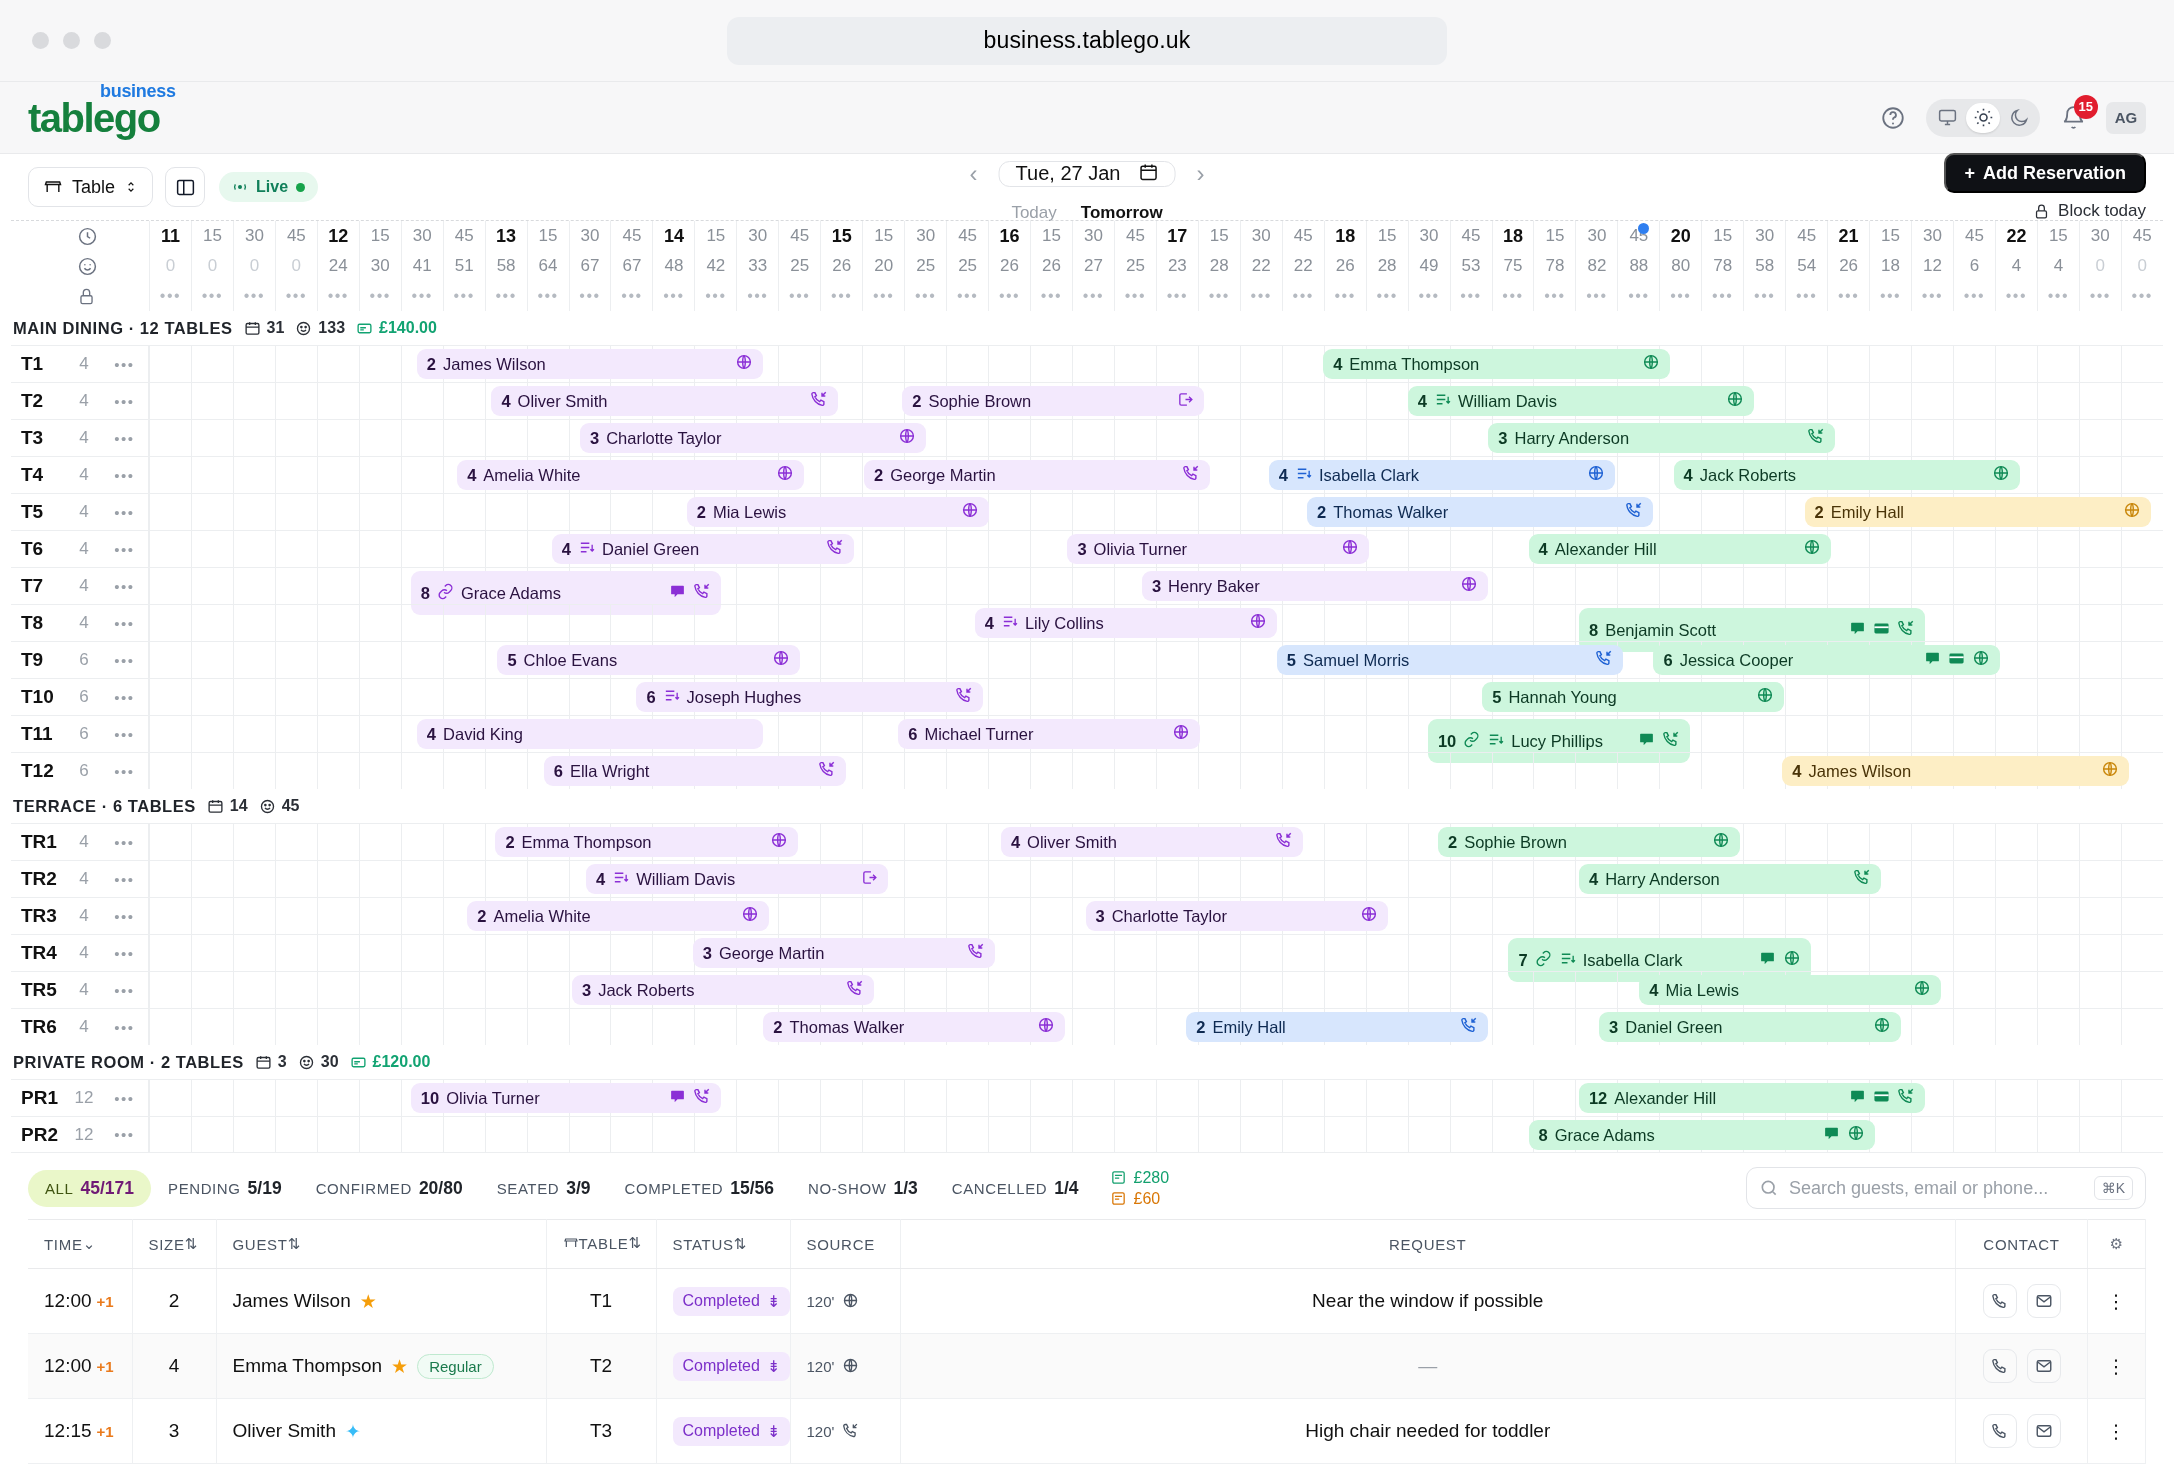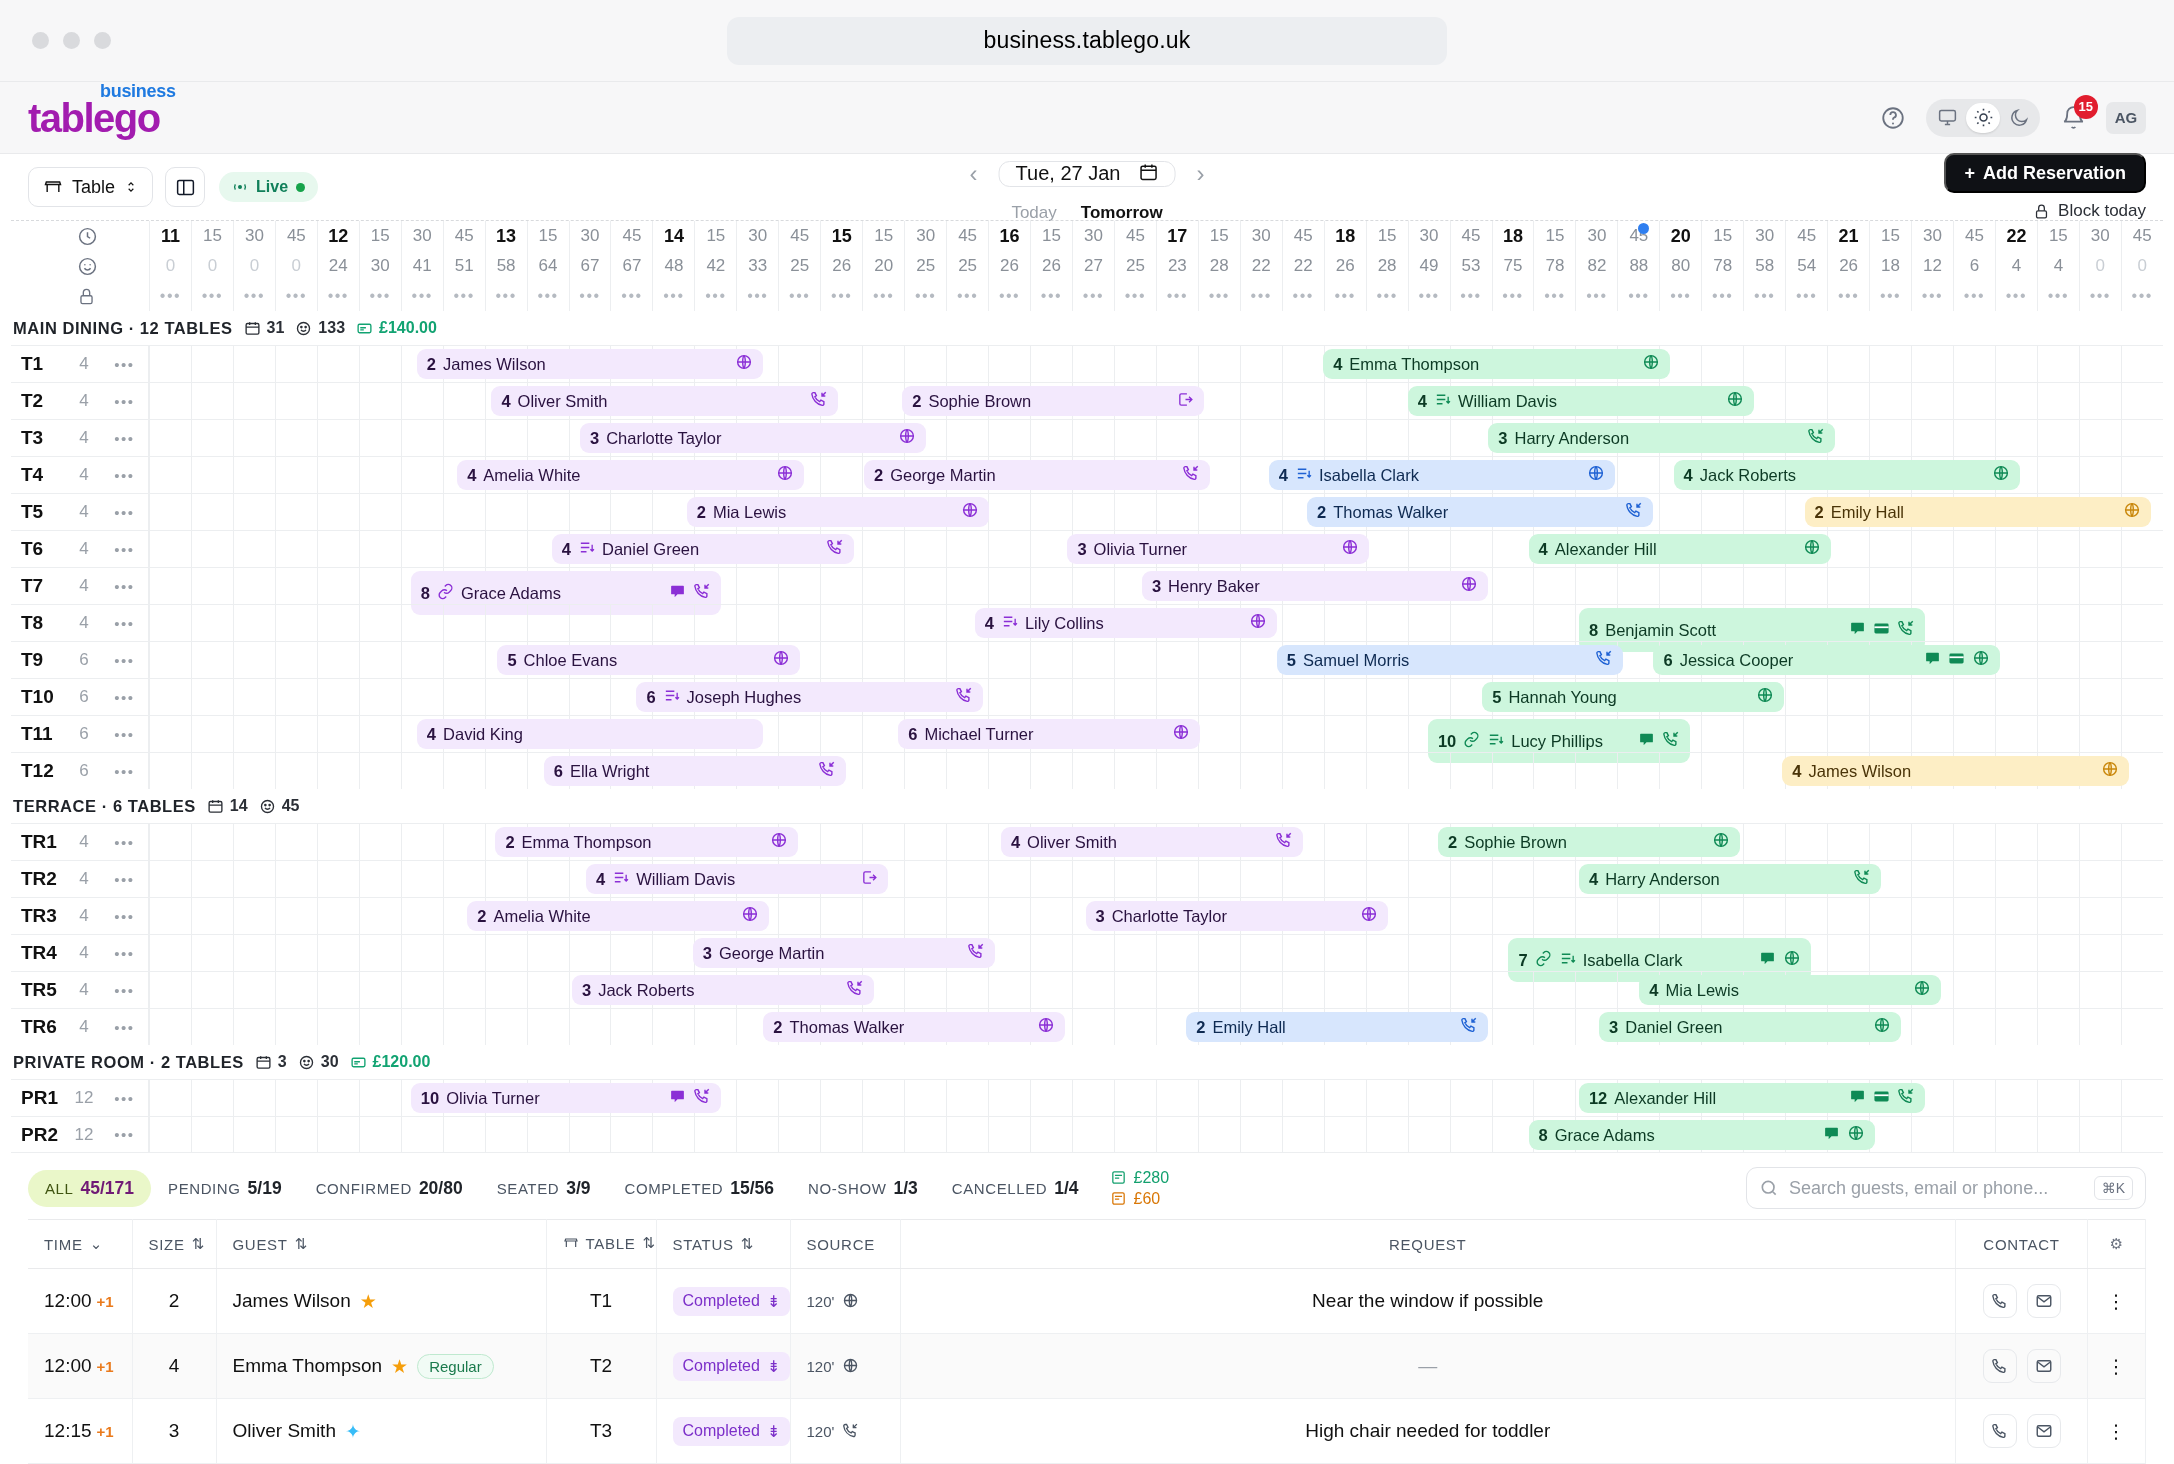--- a/index.html
+++ b/index.html
@@ -23,21 +23,21 @@
     display: flex; align-items: center; justify-content: center;
     font-size: 23px; color: #000000; letter-spacing: .2px;
   }
 
   
   .app-header {
     height: 72px; background: #f7f7f8; border-bottom: 1px solid #e9eaec;
     display: flex; align-items: center; padding: 0 28px; position: relative;
   }
   .logo { position: relative; line-height: 1; }
-  .logo .wordmark { font-size: 40px; font-weight: 700; letter-spacing: -1.5px; color: #a21caf; }
+  .logo .wordmark { font-size: 40px; font-weight: 700; letter-spacing: -1.5px; color: #15803d; }
   .logo .sup {
     position: absolute; left: 72px; top: -16px;
     font-size: 18px; font-weight: 700; color: #1f7ae0; letter-spacing: -0.3px;
   }
   .nav { position: absolute; left: 50%; transform: translateX(-50%); display: flex; align-items: center; gap: 30px; }
   .nav a {
     font-size: 20px; color: #2b2f36; text-decoration: none; padding: 6px 2px;
     display: flex; align-items: center; gap: 7px; white-space: nowrap;
   }
   .nav a.active { color: #111; border-bottom: 2.5px solid #111; }
@@ -162,21 +162,21 @@
   .kbd { border: 1px solid #e2e4e8; border-radius: 6px; font-size: 14px; color: #6b7280; padding: 3px 7px; }
 
   
   .tbl { padding: 0 28px; }
   .tbl table { width: 100%; border-collapse: collapse; table-layout: fixed; }
   .tbl th {
     font-size: 15px; letter-spacing: .7px; color: #4b5563; font-weight: 400; text-align: left;
     padding: 14px 16px; border-top: 1px solid #e9eaec; border-bottom: 1px solid #e9eaec;
     border-right: 1px solid #eef0f2; white-space: nowrap;
   }
-  .tbl th .s { display: inline-flex; align-items: center; gap: 7px; }
+  .tbl th .s { display: inline-flex; align-items: center; }
   .tbl td {
     padding: 15px 16px; border-bottom: 1px solid #eef0f2; border-right: 1px solid #eef0f2;
     font-size: 19px; color: #111; vertical-align: middle;
   }
   .tbl tbody tr:nth-child(even) { background: #fafafa; }
   .c-time { width: 104px; } .c-size { width: 84px; } .c-guest { width: 330px; }
   .c-table { width: 110px; text-align: center; } .c-status { width: 134px; margin-left: 8px; }
   .c-source { width: 110px; } .c-req { width: auto; } .c-contact { width: 132px; } .c-more { width: 58px; }
   td.ctr { text-align: center; }
   .plus1 { color: #ea7a1c; font-size: 15px; font-weight: 600; margin-left: 5px; }

